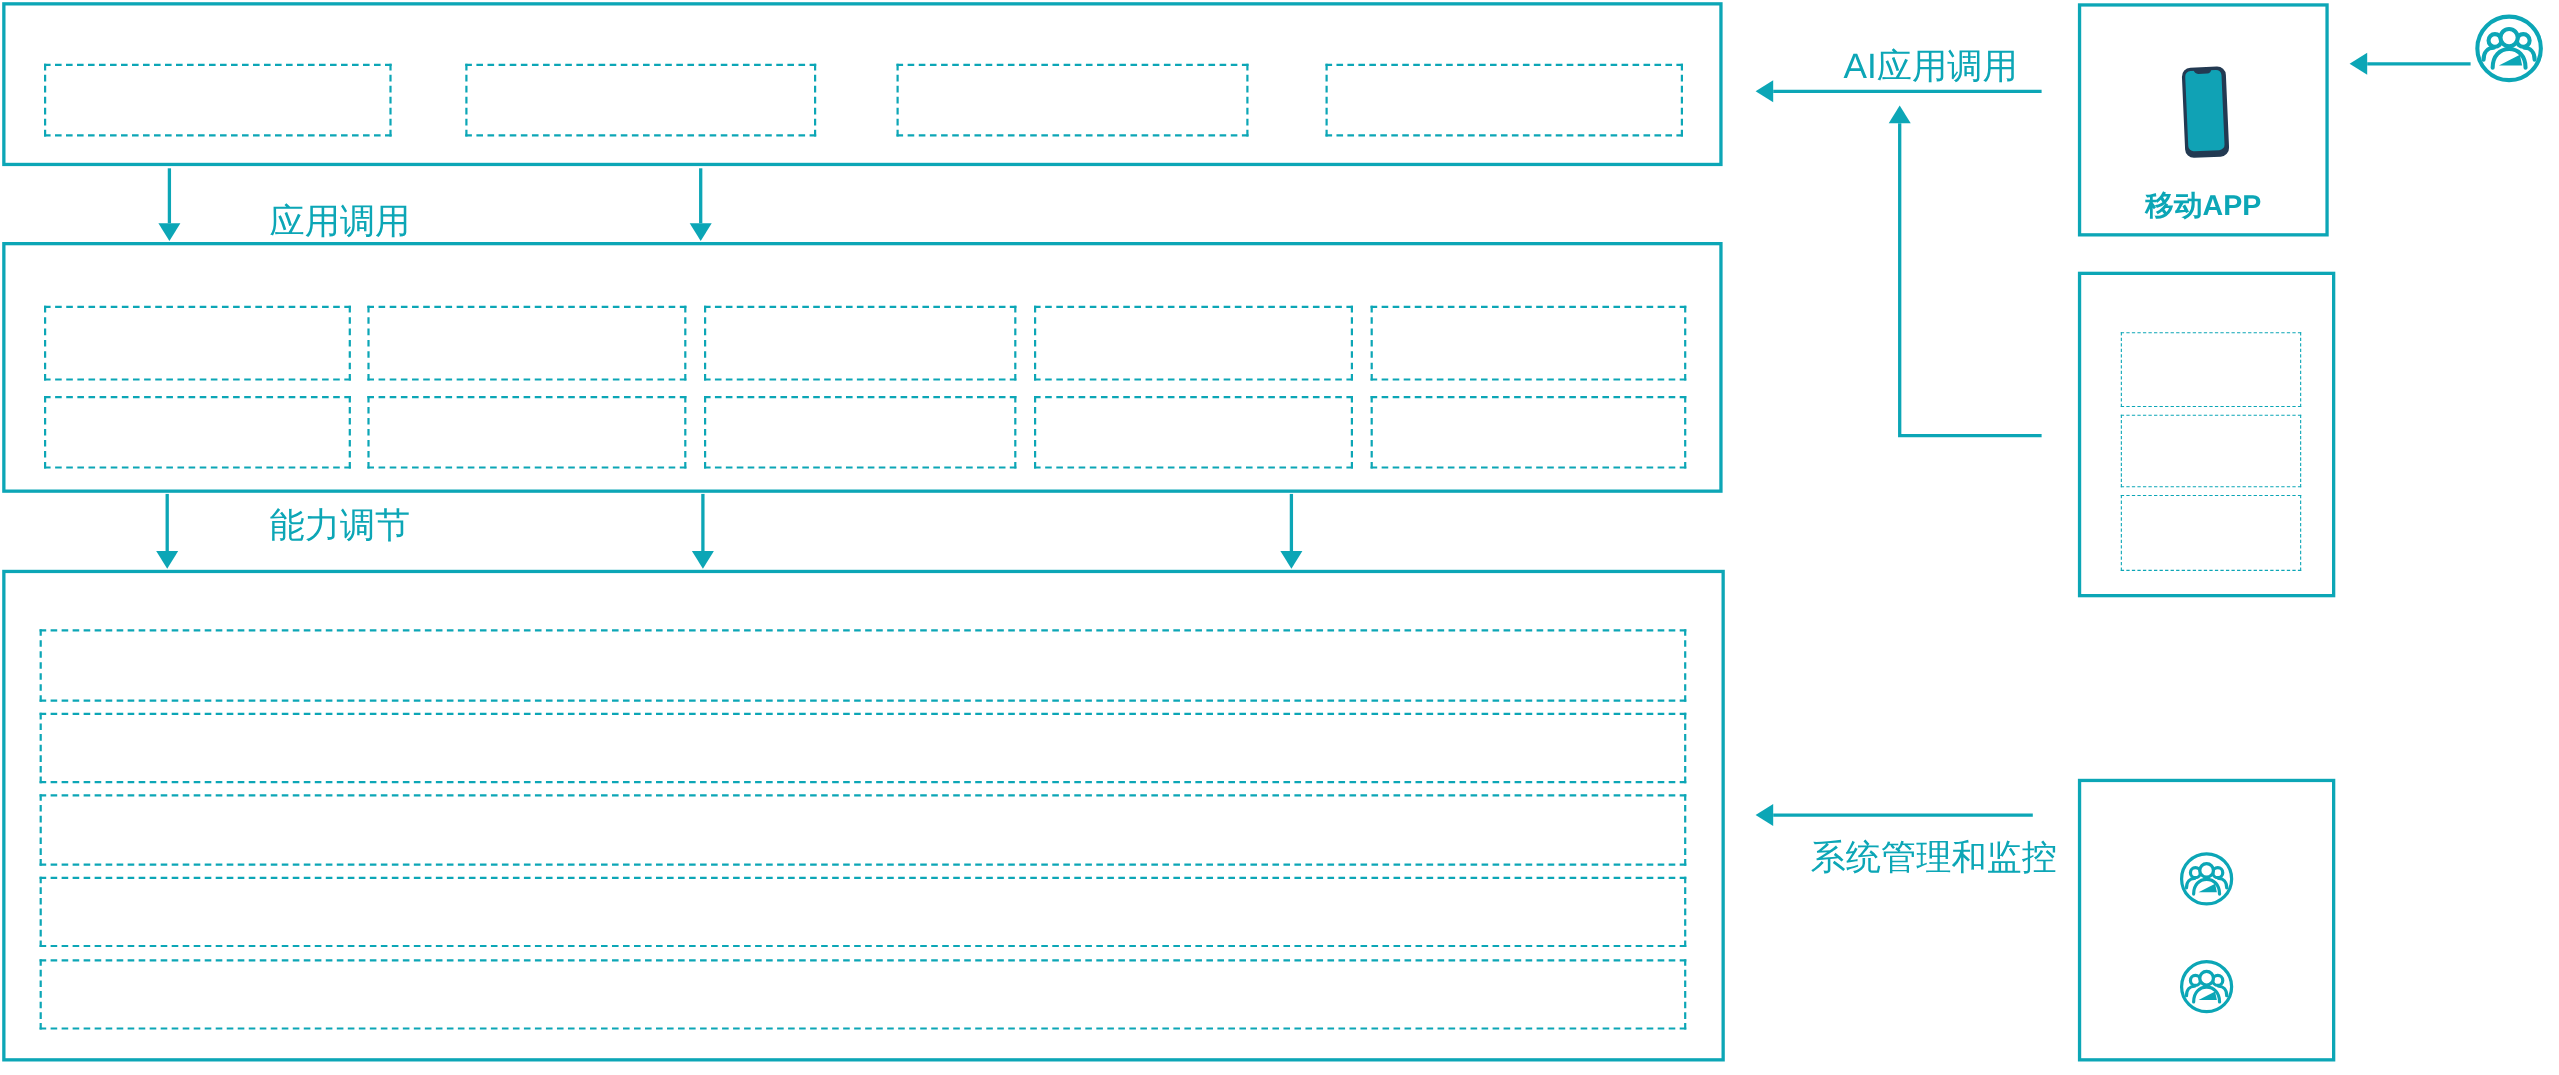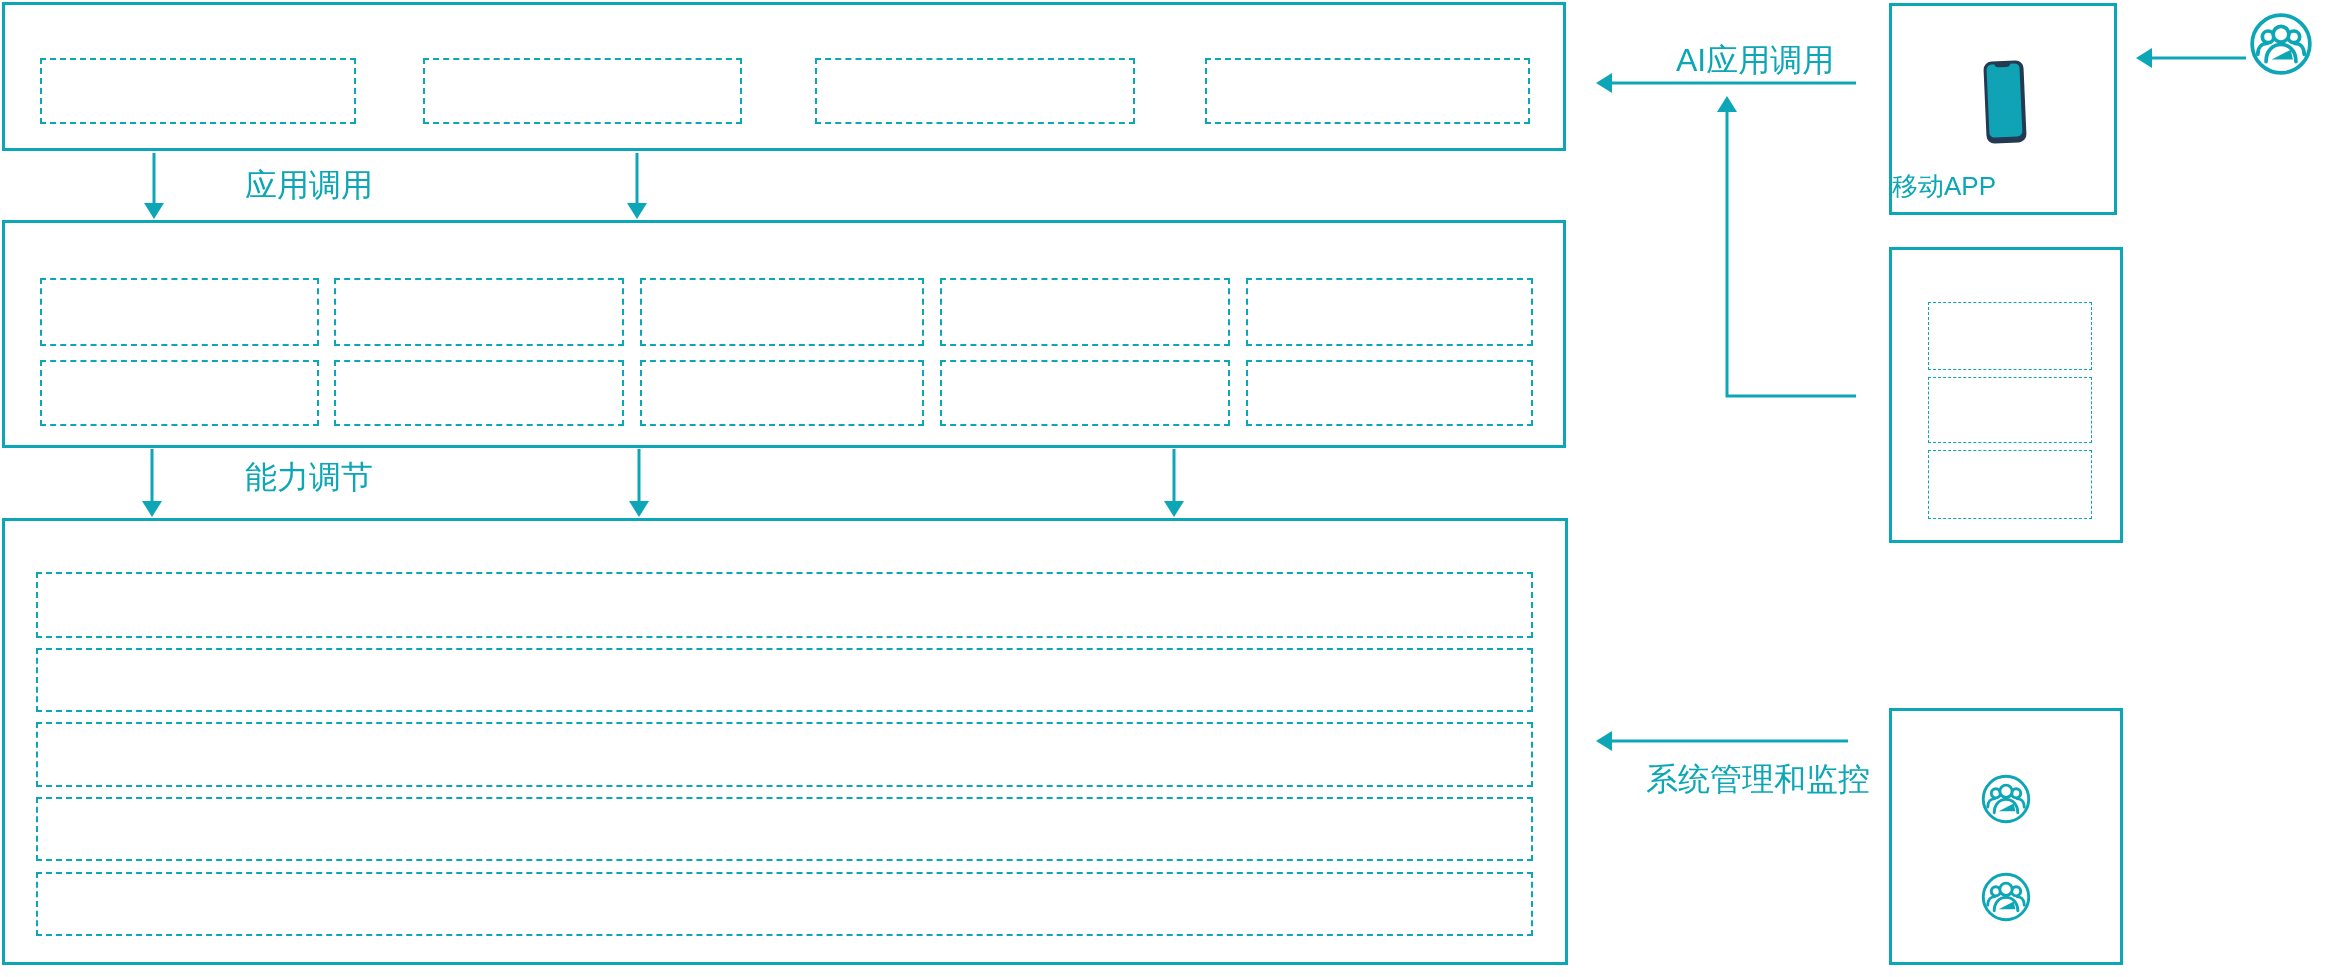--- a/index.html
+++ b/index.html
@@ -9,21 +9,21 @@
     --bg:#ffffff;
   }
   *{box-sizing:border-box;margin:0;padding:0;}
   body{background:var(--bg);font-family:"Liberation Sans","DejaVu Sans",sans-serif;}
   .canvas{position:relative;width:2326px;height:977px;background:var(--bg);overflow:hidden;}
   .overlay{position:absolute;left:0;top:0;width:2326px;height:977px;pointer-events:none;}
   .solid-box{position:absolute;border:3px solid var(--teal);background:var(--bg);}
   .ph{position:absolute;border:2px dashed var(--teal);background:var(--bg);}
   .ph-thin{position:absolute;border:1px dashed var(--teal);background:var(--bg);}
   .flow-label{position:absolute;color:var(--teal);font-weight:normal;font-size:32px;line-height:24px;white-space:nowrap;}
-  .panel-label{position:absolute;left:0;right:0;text-align:left;color:var(--teal);font-weight:normal;font-size:26px;line-height:28px;}
+  .panel-label{position:absolute;left:0;right:0;text-align:center;color:var(--teal);font-weight:bold;font-size:26px;line-height:28px;}
   .phone{position:absolute;left:93px;top:55px;width:40px;height:82px;background:var(--phone-frame);
          border-radius:8px;transform:rotate(-2.5deg);}
   .phone .screen{position:absolute;left:3px;top:3px;right:4px;bottom:6px;background:var(--phone-screen);border-radius:5px;}
   .phone .notch{position:absolute;left:50%;top:1px;width:16px;height:5px;margin-left:-9px;background:var(--phone-frame);
                 border-radius:0 0 4px 4px;}
   .phone .chin{position:absolute;left:9px;bottom:2px;width:18px;height:2px;background:var(--phone-frame);border-radius:2px;}
   .users-icon{position:absolute;}
   svg line, svg polyline{stroke:var(--teal);stroke-width:3;fill:none;}
   svg polygon.head{fill:var(--teal);stroke:none;}
 </style>
@@ -77,21 +77,21 @@
     </g>
   </svg>
 
   <div class="solid-box" style="left:2px;top:2px;width:1564px;height:149px;">
     <div class="ph" style="left:35px;top:53px;width:316px;height:66px;"></div>
     <div class="ph" style="left:418px;top:53px;width:319px;height:66px;"></div>
     <div class="ph" style="left:810px;top:53px;width:320px;height:66px;"></div>
     <div class="ph" style="left:1200px;top:53px;width:325px;height:66px;"></div>
   </div>
 
-  <div class="flow-label" style="left:245px;top:173px;">应用调用</div>
+  <div class="flow-label" style="left:245px;top:189px;">应用调用</div>
 
   <div class="solid-box" style="left:2px;top:220px;width:1564px;height:228px;">
     <div class="ph" style="left:35px;top:55px;width:279px;height:68px;"></div>
     <div class="ph" style="left:329px;top:55px;width:290px;height:68px;"></div>
     <div class="ph" style="left:635px;top:55px;width:284px;height:68px;"></div>
     <div class="ph" style="left:935px;top:55px;width:290px;height:68px;"></div>
     <div class="ph" style="left:1241px;top:55px;width:287px;height:68px;"></div>
     <div class="ph" style="left:35px;top:137px;width:279px;height:66px;"></div>
     <div class="ph" style="left:329px;top:137px;width:290px;height:66px;"></div>
     <div class="ph" style="left:635px;top:137px;width:284px;height:66px;"></div>

